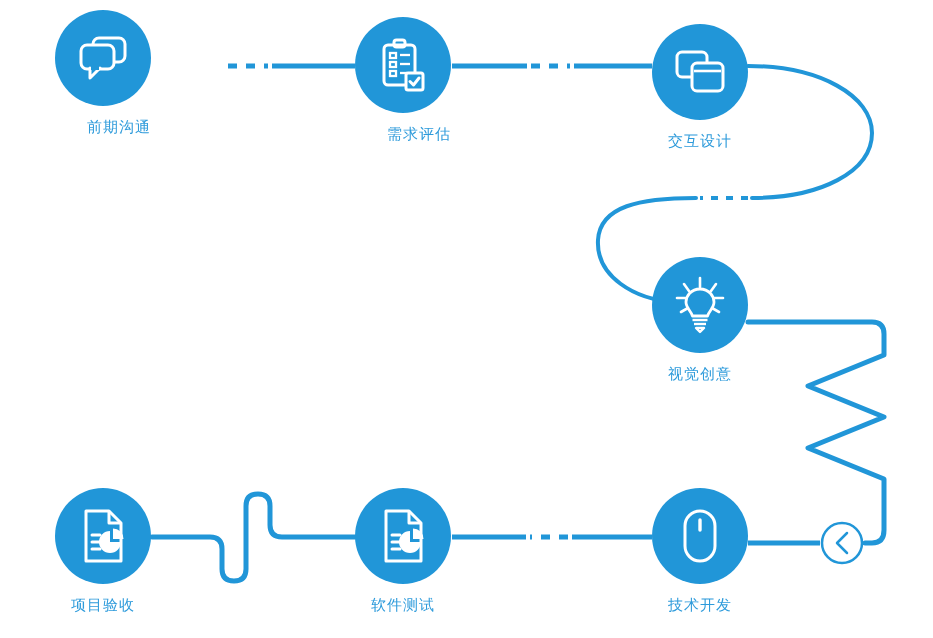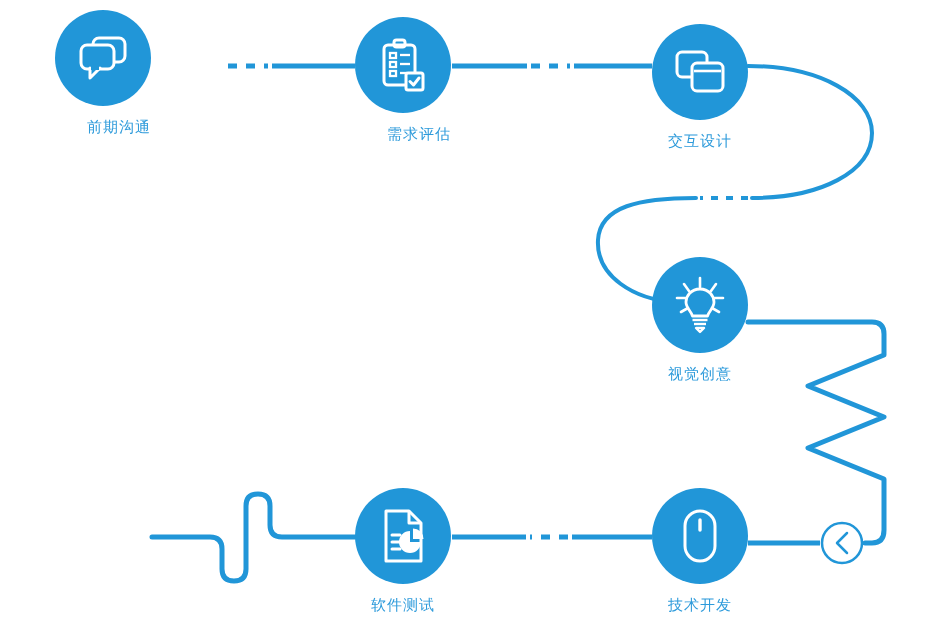--- a/index.html
+++ b/index.html
@@ -212,15 +212,31 @@
       <span class="node-icon">
         <svg width="38" height="56" viewBox="0 0 38 56">
           <rect x="4" y="3" width="30" height="50" rx="15" fill="none" stroke="#ffffff" stroke-width="3"></rect>
           <line x1="19" y1="12" x2="19" y2="22" stroke="#ffffff" stroke-width="3.4" stroke-linecap="round"></line>
         </svg>
       </span>
     </div>
     <div class="node-label">技术开发</div>
   </div>
 
+  <div class="node" style="left:55px; top:488px;">
+    <div class="node-circle">
+      <span class="node-icon">
+        <svg width="48" height="56" viewBox="0 0 48 56">
+          <path d="M 7 3 L 30 3 L 42 15 L 42 53 L 7 53 Z" fill="none" stroke="#ffffff" stroke-width="3" stroke-linejoin="round"></path>
+          <path d="M 30 3 L 30 15 L 42 15" fill="none" stroke="#ffffff" stroke-width="3" stroke-linejoin="round"></path>
+          <line x1="13" y1="27" x2="21" y2="27" stroke="#ffffff" stroke-width="3" stroke-linecap="round"></line>
+          <line x1="13" y1="34" x2="21" y2="34" stroke="#ffffff" stroke-width="3" stroke-linecap="round"></line>
+          <line x1="13" y1="41" x2="21" y2="41" stroke="#ffffff" stroke-width="3" stroke-linecap="round"></line>
+          <path d="M 31 23 A 11 11 0 1 0 42 34 L 31 34 Z" fill="#ffffff"></path>
+          <path d="M 34 20.5 L 34 31 L 44.5 31 A 10.5 10.5 0 0 0 34 20.5 Z" fill="#ffffff"></path>
+        </svg>
+      </span>
+    </div>
+    <div class="node-label">项目验收</div>
+  </div>
 
 
 </div>
 
 </body></html>

